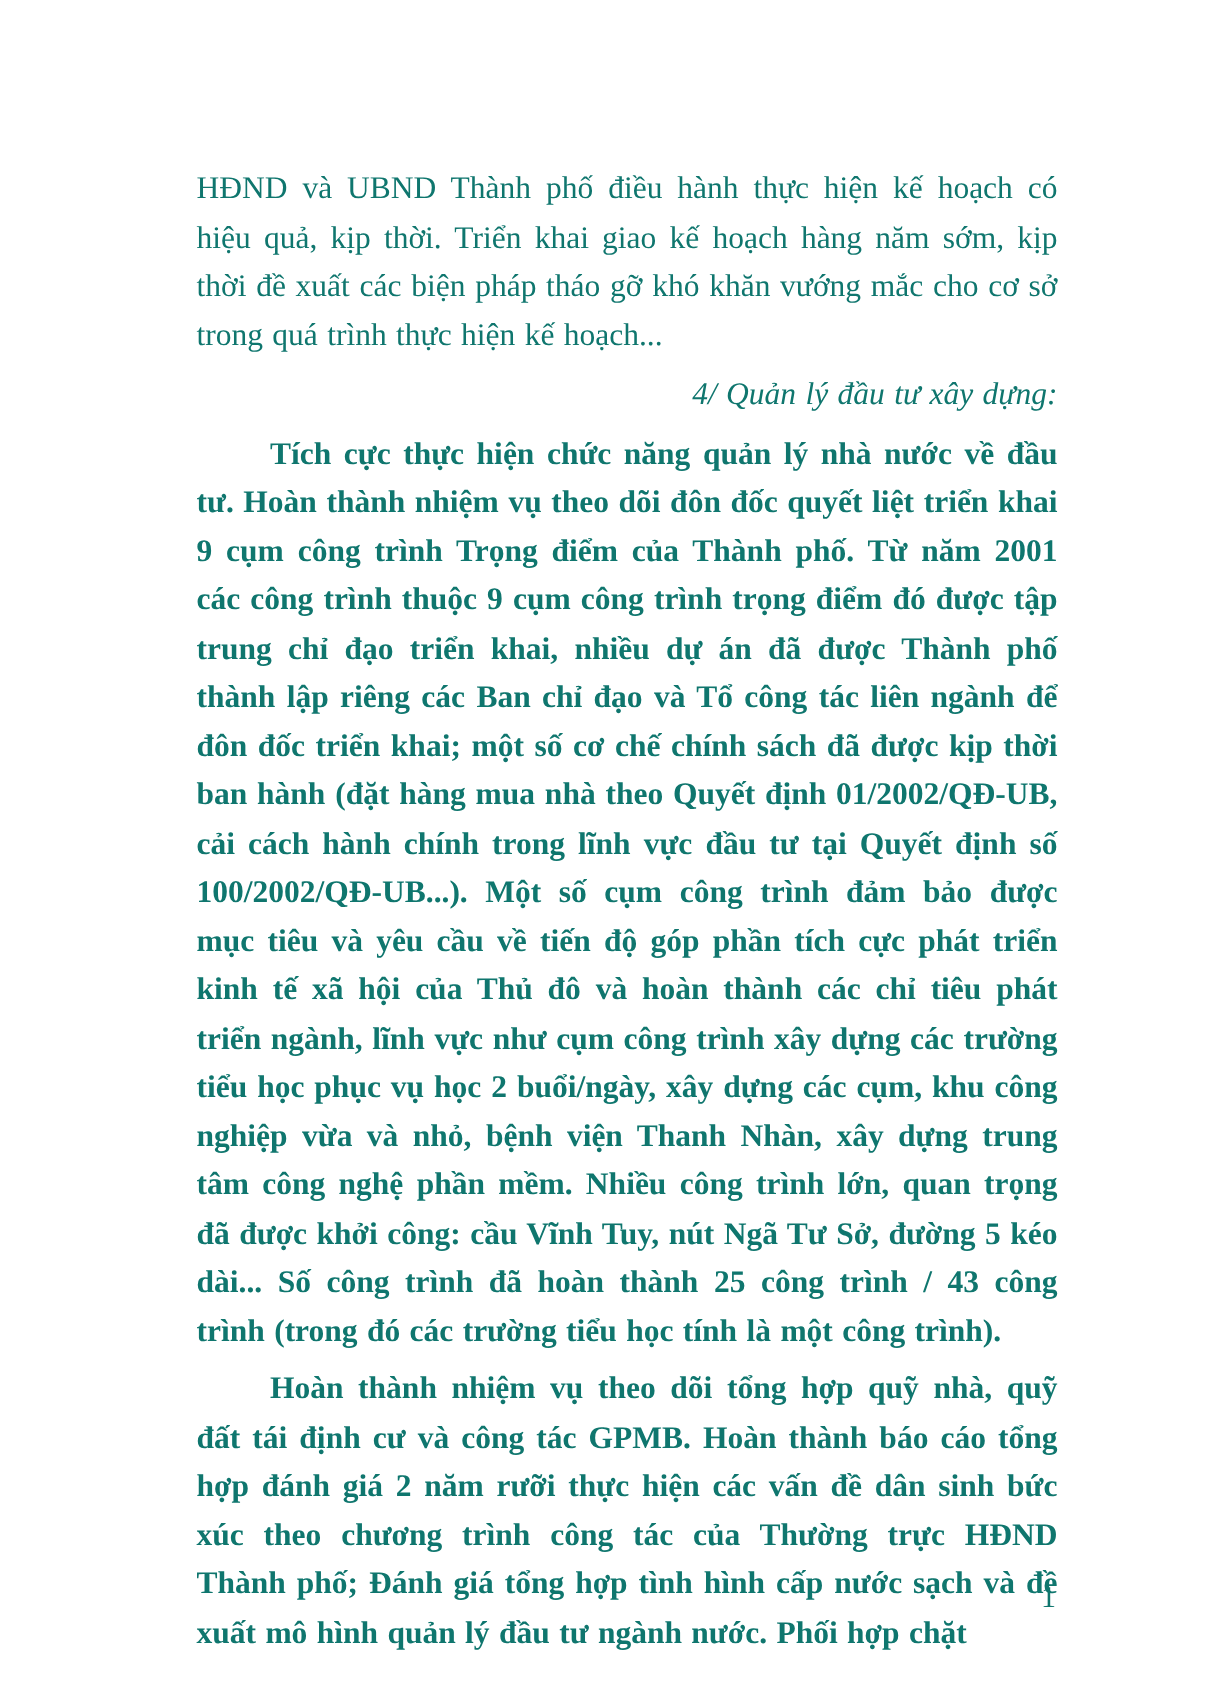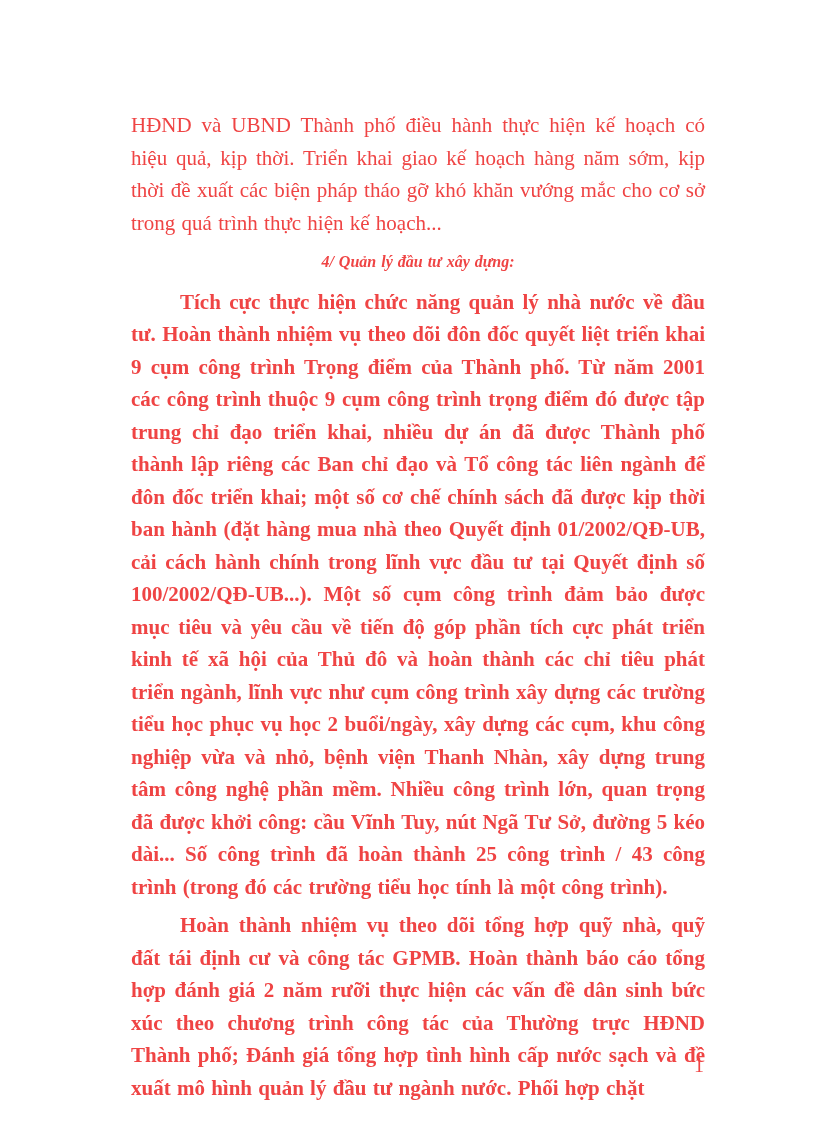--- a/index.html
+++ b/index.html
@@ -7,45 +7,45 @@
     padding: 0;
     background: #ffffff;
   }
   .page {
     position: relative;
     width: 764px;
     height: 1123px;
     background: #ffffff;
     overflow: hidden;
     font-family: "Liberation Serif", "DejaVu Serif", serif;
-    color: #ef4444;
+    color: #0f766e;
   }
   .content {
     position: absolute;
     left: 131px;
     top: 109px;
     width: 574px;
     font-size: 21px;
     line-height: 32.5px;
     text-align: justify;
     word-spacing: 1px;
   }
   .para {
     margin: 0 0 6px 0;
   }
   .para.indent {
     text-indent: 49px;
     font-weight: bold;
   }
   .heading {
     margin: 7px 0 7px 0;
-    font-size: 16px;
-    font-weight: bold;
+    font-size: 21px;
+    font-weight: normal;
     font-style: italic;
-    text-align: center;
+    text-align: right;
   }
   .page-number {
     position: absolute;
     left: 684px;
     top: 1052px;
     width: 30px;
     font-size: 20px;
     line-height: 26px;
     text-align: center;
   }

